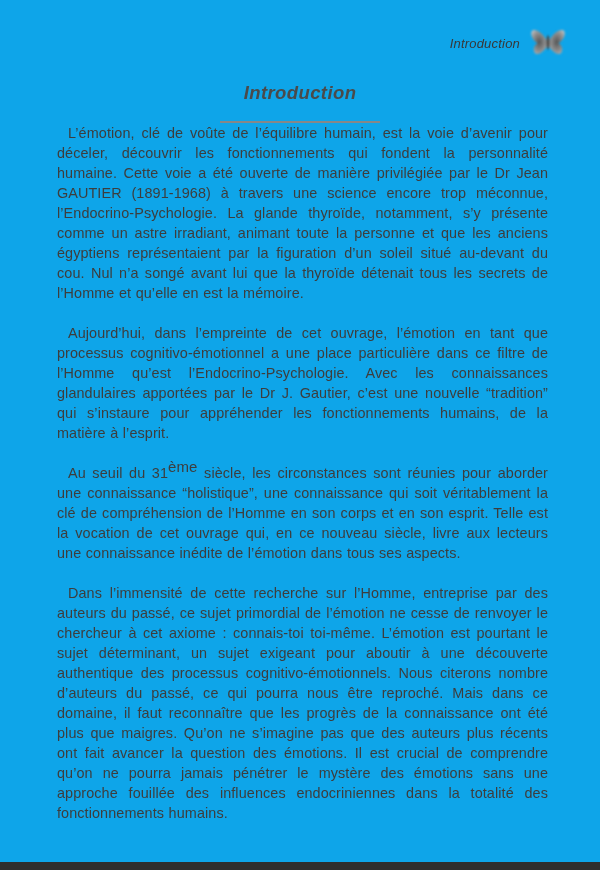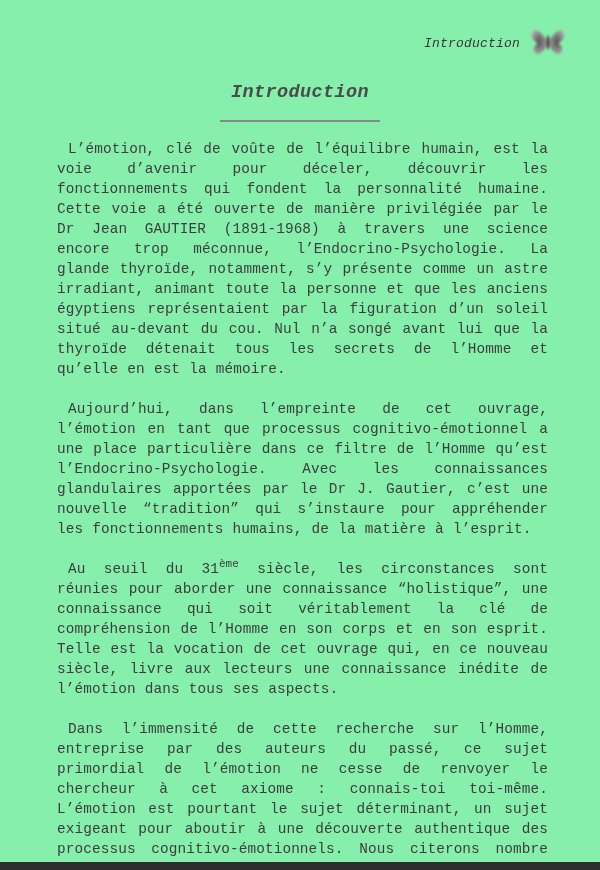--- a/index.html
+++ b/index.html
@@ -11,22 +11,21 @@
     width: 600px;
     height: 870px;
     position: relative;
     overflow: hidden;
     font-family: "Liberation Sans", sans-serif;
     color: #3d3d3d;
   }
   .page {
     position: absolute;
     inset: 0;
-    background: #86efac;
-    font-family: Liberation Mono, monospace;
+    background: #0ea5e9;
   }
   
   .running-header {
     position: absolute;
     top: 26px;
     right: 33px;
     display: flex;
     align-items: center;
     gap: 9px;
   }
@@ -59,37 +58,37 @@
   }
   .title-rule {
     width: 160px;
     height: 2px;
     background: #878787;
     margin: 17px auto 0 auto;
   }
   
   .content {
     position: absolute;
-    top: 139px;
+    top: 123px;
     left: 57px;
     width: 491px;
   }
   .content p {
     margin: 0 0 20px 0;
     font-size: 14.4px;
     line-height: 20px;
     text-align: justify;
     text-indent: 11px;
     letter-spacing: 0.1px;
     word-spacing: 0.4px;
     color: #3d3d3d;
   }
   .content p:last-child { margin-bottom: 8px; }
   .content sup {
-    font-size: 11px;
+    font-size: 15px;
     line-height: 0;
     vertical-align: super;
   }
   
   .footer {
     position: absolute;
     top: 837px;
     left: 0;
     width: 100%;
     text-align: center;

